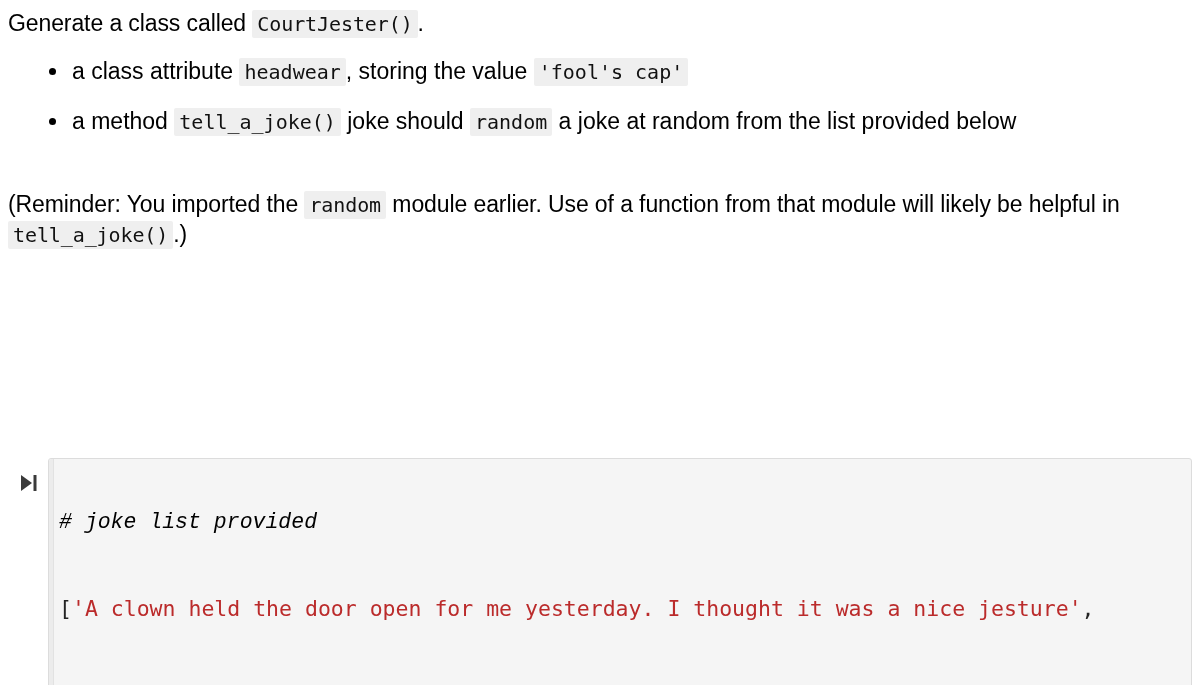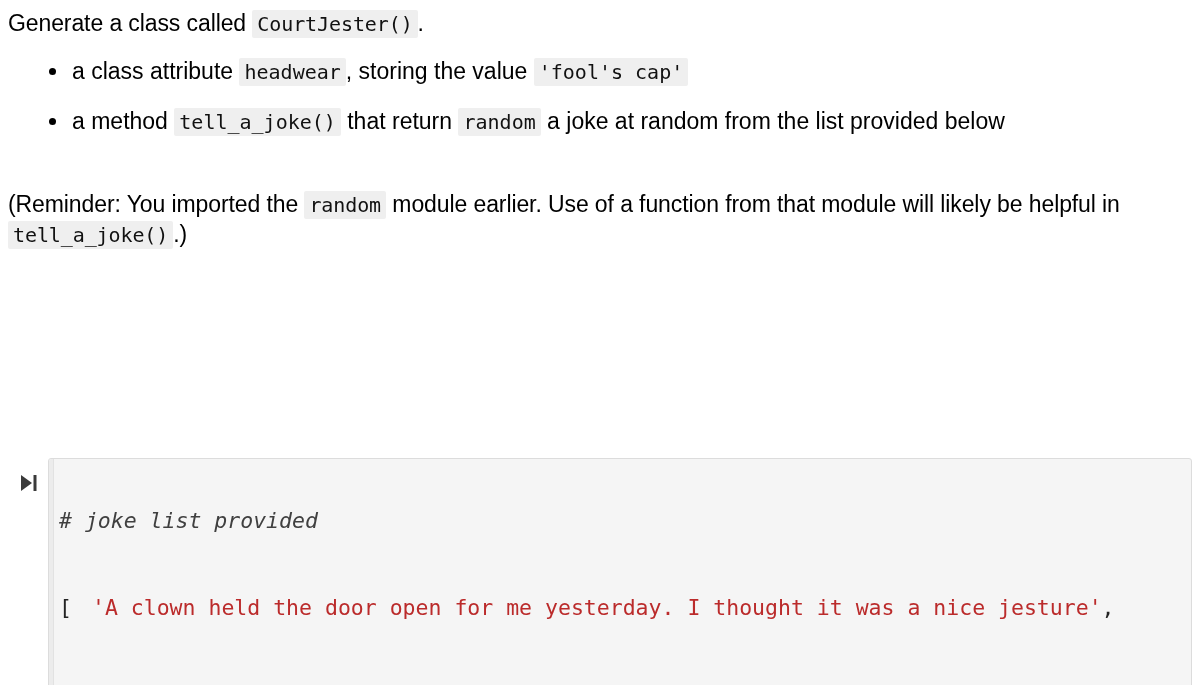--- a/index.html
+++ b/index.html
@@ -103,39 +103,39 @@
     white-space: pre;
   }
   .code-line {
     font-family: "DejaVu Sans Mono", "Liberation Mono", monospace;
     font-size: 21.5px;
     line-height: 32.5px;
     white-space: pre;
     color: #222222;
     letter-spacing: 0px;
   }
-  .tok-comment { color: #404040; font-style: italic; }
-  .tok-string  { color: #bb2b2b; margin-left: 20px; }
+  .tok-comment { color: #000000; font-style: italic; font-family: Liberation Mono, monospace; }
+  .tok-string  { color: #bb2b2b; }
   .tok-punct   { color: #242424; }
 </style>
 </head>
 <body>
 
 <div class="page">
 
   <div class="prose">
 
     <p class="p1"><span>Generate a class called </span><code class="inline">CourtJester()</code><span>.</span></p>
 
 
 
     <ul class="bullets">
       <li><span>a class attribute </span><code class="inline">headwear</code><span>, storing the value </span><code class="inline">'fool's cap'</code><span></span></li>
 
-      <li><span>a method </span><code class="inline">tell_a_joke()</code><span> that return </span><code class="inline">random</code><span> a joke at random from the list provided below</span></li>
+      <li><span>a method </span><code class="inline">tell_a_joke()</code><span> joke should </span><code class="inline">random</code><span> a joke at random from the list provided below</span></li>
     </ul>
 
     <p class="p4"><span>(Reminder: You imported the </span><code class="inline">random</code><span> module earlier. Use of a function from that module will likely be helpful in </span><code class="inline">tell_a_joke()</code><span>.)</span></p>
   </div>
 
   <div class="cell-wrap">
 
     <div class="run-btn">
       <span>
         <svg width="22" height="22" viewBox="0 0 22 22" aria-hidden="true">

